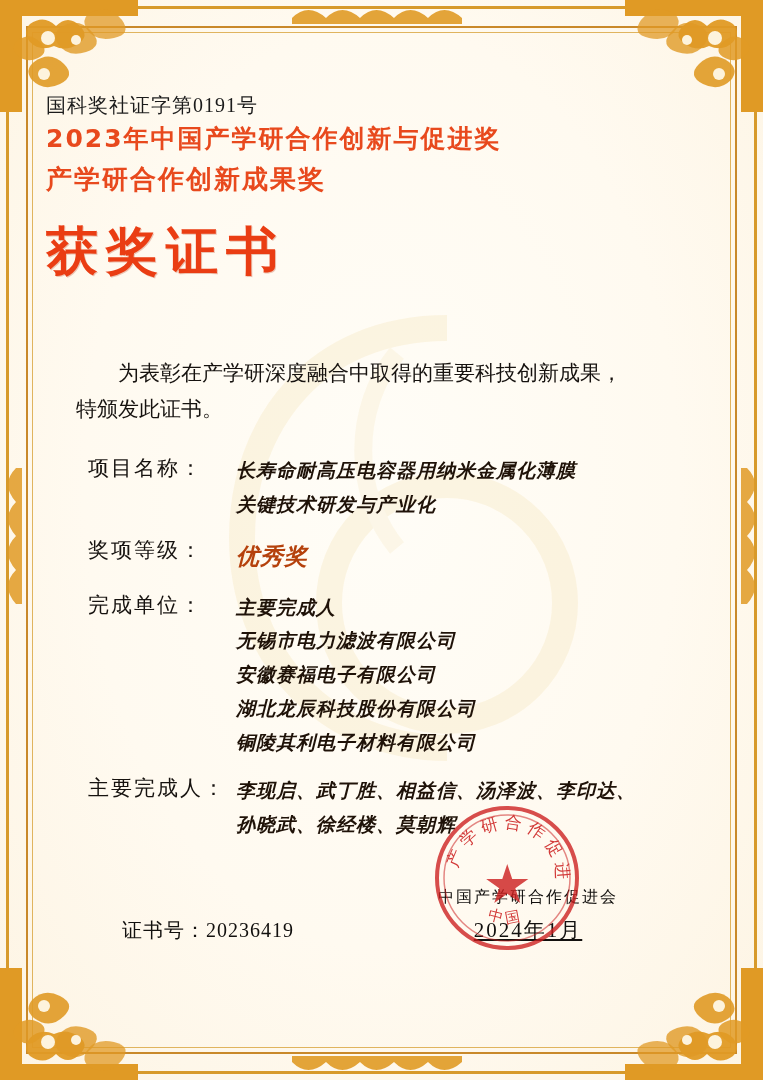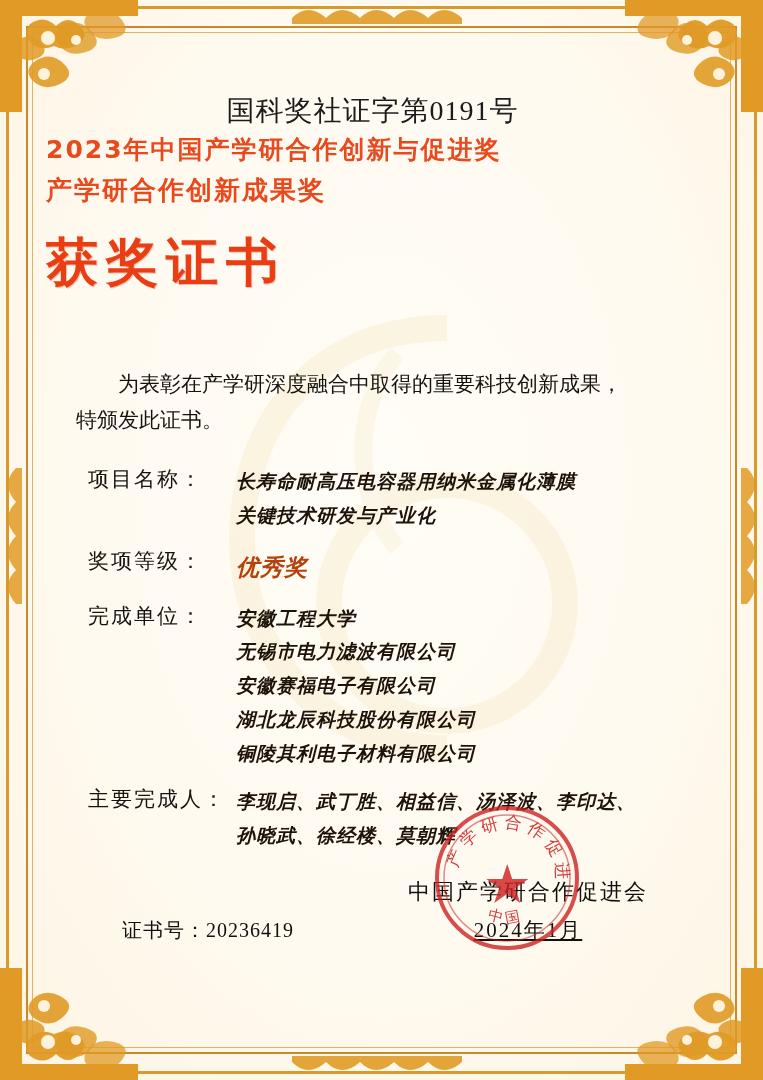--- a/index.html
+++ b/index.html
@@ -79,22 +79,22 @@
   
   .content {
     position: absolute;
     left: 46px;
     top: 40px;
     right: 46px;
     bottom: 40px;
   }
 
   .doc-number {
-    text-align: center;
-    font-size: 28px;
+    text-align: left;
+    font-size: 20px;
     color: #1b1b1b;
     letter-spacing: 1px;
     margin-top: 52px;
     margin-right: 18px;
     font-family: "Liberation Serif", "DejaVu Serif", serif;
   }
 
   .title-block {
   }
   .title-line1, .title-line2 {
@@ -164,21 +164,21 @@
 
   
   .sign-area {
     position: absolute;
     right: 44px;
     bottom: 96px;
     text-align: center;
     width: 290px;
   }
   .issuer {
-    font-size: 22px;
+    font-size: 16px;
     color: #12100e;
     letter-spacing: 2px;
     line-height: 1.8;
   }
   .issue-date {
     font-size: 21px;
     color: #12100e;
     letter-spacing: 2px;
     margin-top: 4px;
     text-decoration: underline;
@@ -338,21 +338,21 @@
       </div>
 
       <div class="field-row">
         <div class="field-label">奖项等级：</div>
         <div class="field-value award">优秀奖</div>
       </div>
 
       <div class="field-row">
         <div class="field-label">完成单位：</div>
         <div class="field-value">
-          <span class="vline">安徽工程大学</span>
+          <span class="vline">主要完成人</span>
           <span class="vline">无锡市电力滤波有限公司</span>
           <span class="vline">安徽赛福电子有限公司</span>
           <span class="vline">湖北龙辰科技股份有限公司</span>
           <span class="vline">铜陵其利电子材料有限公司</span>
         </div>
       </div>
 
       <div class="field-row">
         <div class="field-label">主要完成人：</div>
         <div class="field-value">

